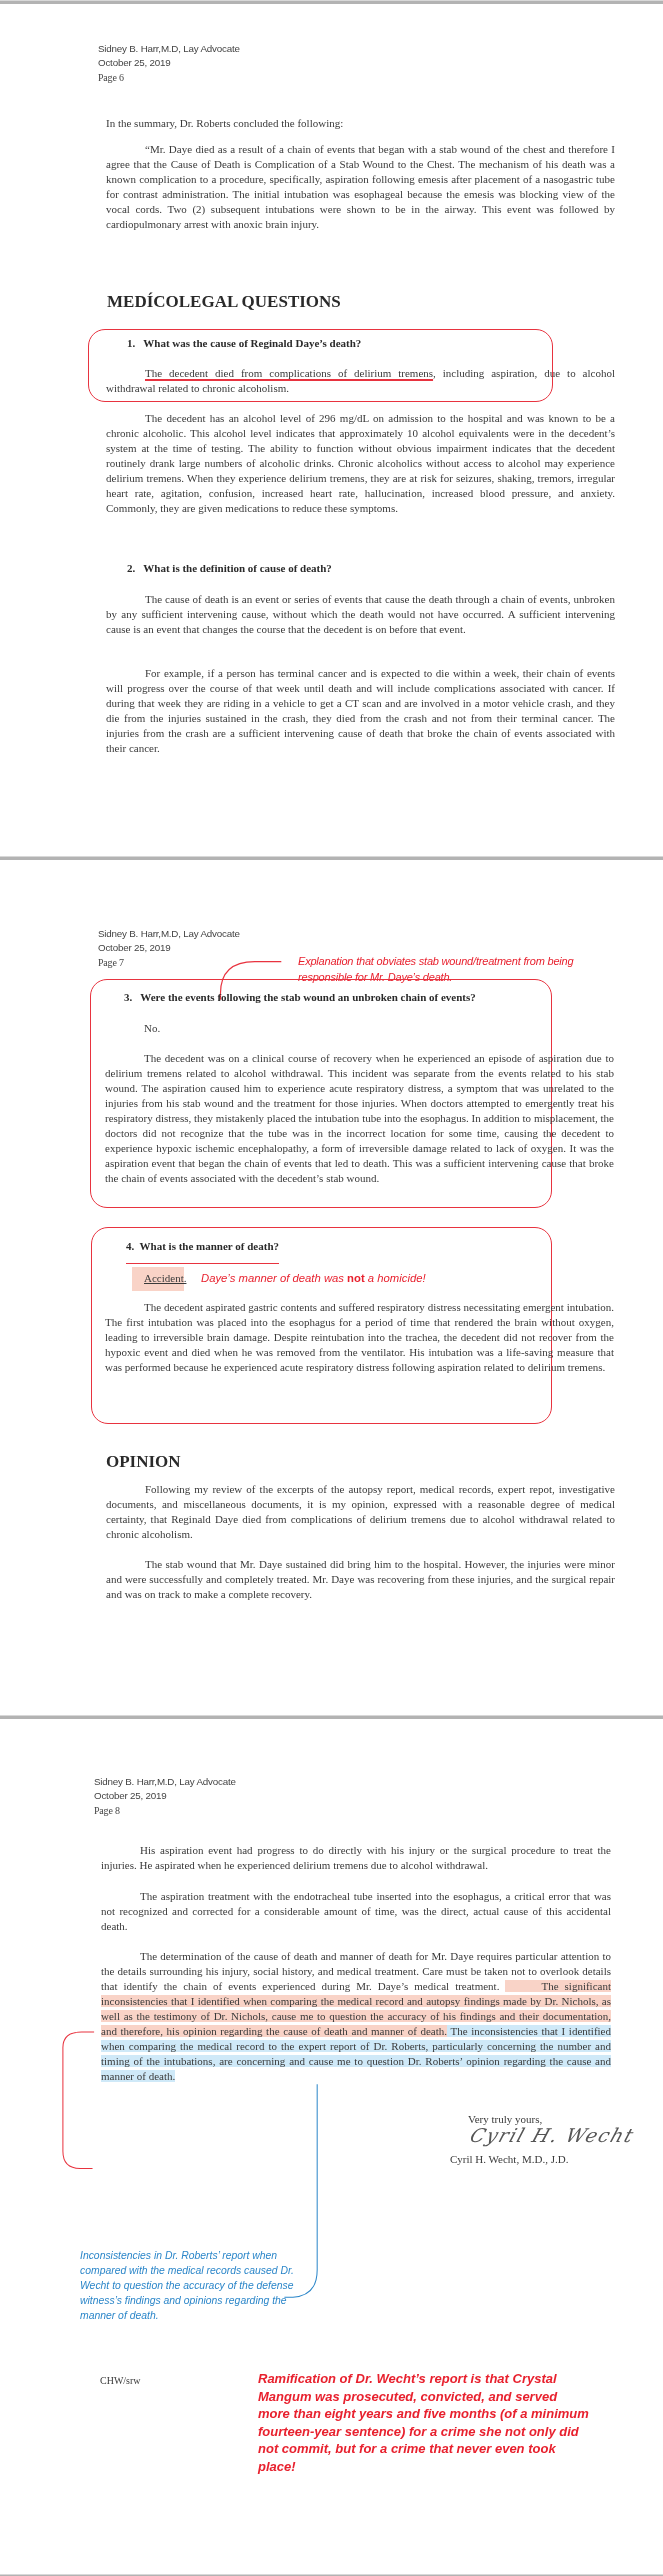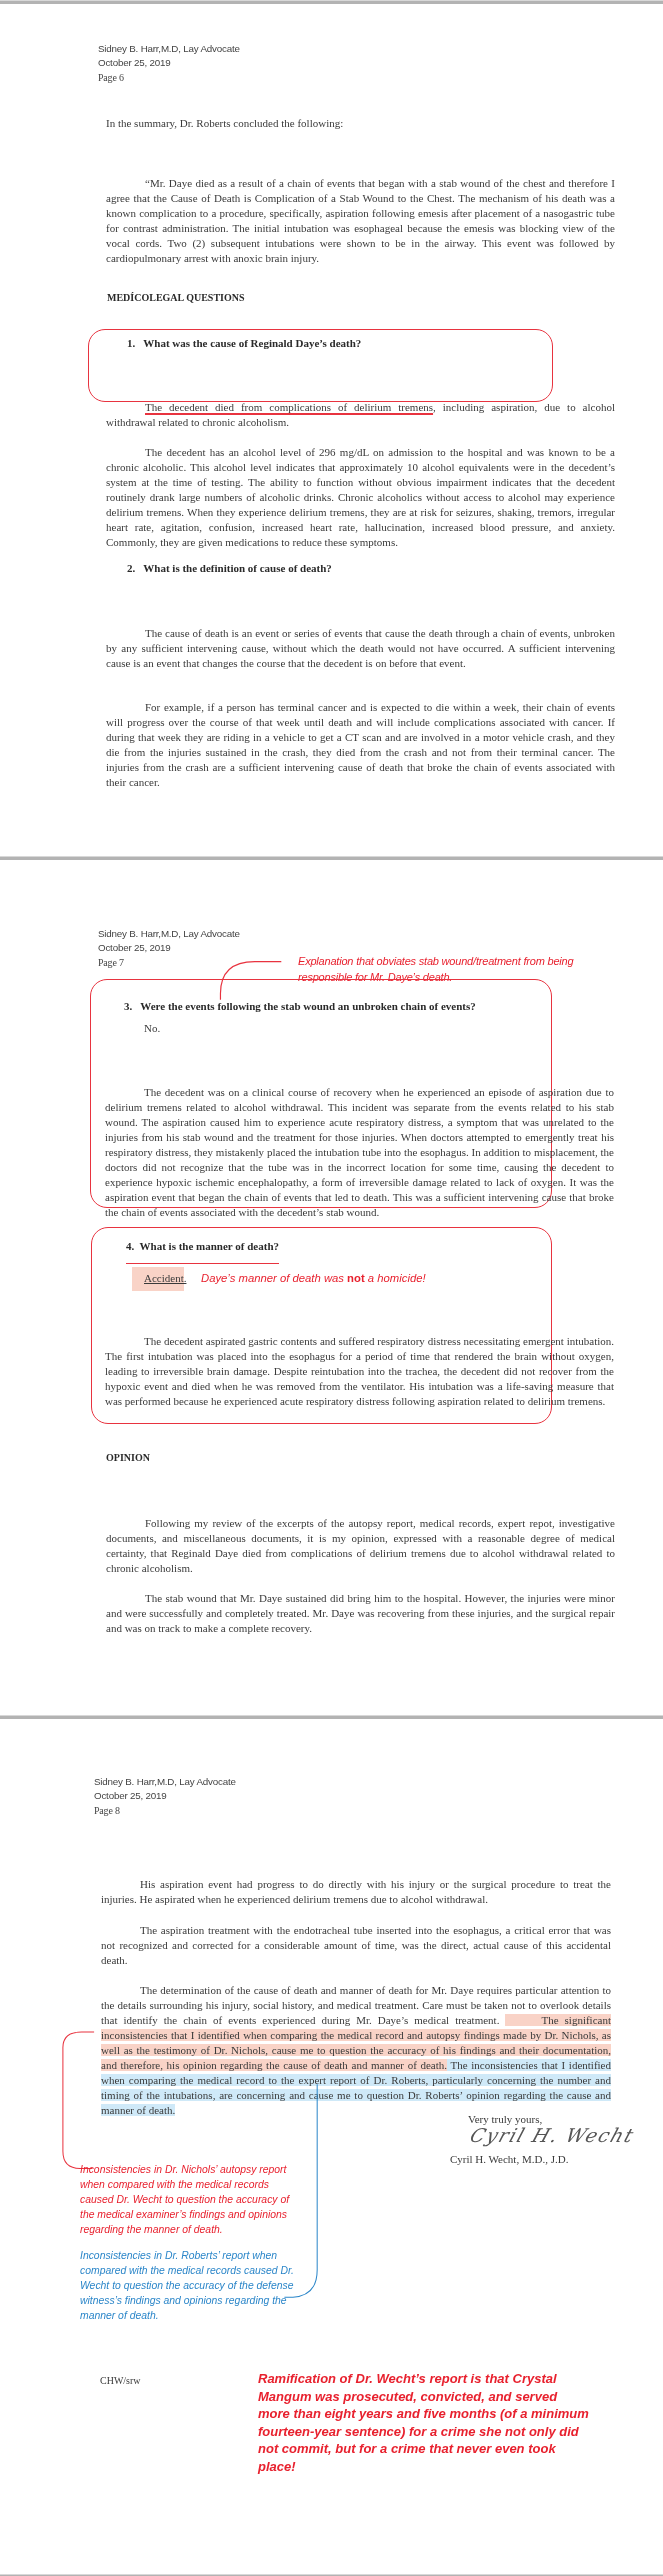--- a/index.html
+++ b/index.html
@@ -2,23 +2,23 @@
 <html style="font-size:12.5px"><head>
 <meta charset="utf-8">
 <style>
   * { box-sizing: border-box; margin: 0; padding: 0; }
   html, body { width: 664px; background: #ffffff; }
   body { position: relative; height: 2576px; overflow: hidden; font-family: "Liberation Serif", serif; color: #333; }
   .sep { position: absolute; left: 0; width: 664px; height: 3.9px; background: #b3b3b3; border-top: 0.8px solid #d8d8d8; }
   .page { position: absolute; left: 0; width: 664px; }
   .hdr { position: absolute; left: 98px; font-family: "Liberation Sans", sans-serif; font-size: 9.8px; line-height: 14.4px; color: #444; letter-spacing: -0.2px; }
   .p { position: absolute; left: 106px; width: 509px; font-size: 11px; line-height: 15px; text-align: justify; color: #3a3a3a; }
-  .ind { text-indent: 39px; margin-top: 34px; }
+  .ind { text-indent: 39px; }
   .q { position: absolute; left: 127px; font-size: 11px; font-weight: bold; color: #2a2a2a; }
-  .sec { position: absolute; left: 106px; font-size: 10px; font-weight: bold; color: #2a2a2a; }
+  .sec { position: absolute; left: 106px; font-size: 17px; font-weight: bold; color: #2a2a2a; }
   .box { position: absolute; border: 1.6px solid #e8333f; border-radius: 17px; }
   .redtxt { color: #e8212e; font-family: "Liberation Sans", sans-serif; font-style: italic; }
   .bluetxt { color: #2b86c9; font-family: "Liberation Sans", sans-serif; font-style: italic; }
   .ul-red { text-decoration: underline; text-decoration-color: #e8333f; text-decoration-thickness: 1.6px; text-underline-offset: 2.3px; }
   .hl-red { background: #f9d3c7; padding-left: 36px; }
   .hl-blue { background: #cfe9f8; }
   svg.conn { position: absolute; left: 0; top: 0; overflow: visible; }
 </style>
 </head>
 <body>
@@ -65,21 +65,21 @@
     <div style="font-family:'Liberation Serif',serif;font-size:10px;">Page 7</div>
   </div>
 
   <div class="redtxt" style="position:absolute;top:93px;left:298px;width:312px;font-size:11px;line-height:15.6px;letter-spacing:-0.2px;">Explanation that obviates stab wound/treatment from being responsible for Mr. Daye’s death.</div>
 
   <svg class="conn" width="664" height="156" viewBox="0 0 850 200">
     <path d="M 360 129 L 326 129 Q 282 129 282 170 L 282 178" fill="none" stroke="#e8333f" stroke-width="1.5"></path>
   </svg>
 
   <div class="box" style="top:118px;left:90px;width:462px;height:229px;"></div>
-  <div class="q" style="top:139px;left:124px;font-family:Liberation Serif, serif;">
+  <div class="q" style="top:130px;left:124px;font-family:Liberation Serif, serif;">
     <span>3.</span>&nbsp;&nbsp;
     <span>Were the events following the stab wound an unbroken chain of events?</span>
   </div>
   <div class="p" style="top:160px;left:144px;width:auto;">No.</div>
   <div class="p ind" style="top:190px;left:105px;width:509px;">The decedent was on a clinical course of recovery when he experienced an episode of aspiration due to delirium tremens related to alcohol withdrawal. This incident was separate from the events related to his stab wound.  The aspiration caused him to experience acute respiratory distress, a symptom that was unrelated to the injuries from his stab wound and the treatment for those injuries. When doctors attempted to emergently treat his respiratory distress, they mistakenly placed the intubation tube into the esophagus. In addition to misplacement, the doctors did not recognize that the tube was in the incorrect location for some time, causing the decedent to experience hypoxic ischemic encephalopathy, a form of irreversible damage related to lack of oxygen. It was the aspiration event that began the chain of events that led to death. This was a sufficient intervening cause that broke the chain of events associated with the decedent’s stab wound.</div>
 
   <div class="box" style="top:366px;left:91px;width:461px;height:197px;"></div>
   <div class="q" style="top:379px;left:126px;border-bottom:1.6px solid #e8333f;padding-bottom:11px;">
     <span>4.</span>&nbsp;
     <span>What is the manner of death?</span>
@@ -115,21 +115,20 @@
 
   <svg class="conn" width="664" height="624" viewBox="0 0 850 800">
     <path d="M 120 400 L 104 400 Q 80 400 80 420 L 80 553 Q 80 575 102 575 L 118 575" fill="none" stroke="#e8333f" stroke-width="1.3"></path>
     <path d="M 406 467 L 406 705 Q 406 738 375 740 L 364 740" fill="none" stroke="#2b86c9" stroke-width="1.3"></path>
   </svg>
 
   <div class="p" style="top:392px;left:468px;width:auto;">Very truly yours,</div>
   <div style="position:absolute;top:404px;left:471px;font-family:'DejaVu Serif',serif;font-style:italic;font-size:19px;color:#555;transform:skewX(-18deg);letter-spacing:1.6px;">Cyril H. Wecht</div>
   <div class="p" style="top:432px;left:450px;width:auto;">Cyril H. Wecht, M.D., J.D.</div>
 
-  <div class="redtxt" style="position:absolute;top:442px;left:80px;width:219px;font-size:10.4px;line-height:15px;">Inconsistencies in Dr. Nichols’ autopsy report when compared with the medical records caused Dr. Wecht to question the accuracy of the medical examiner’s findings and opinions regarding the manner of death.</div>
   <div class="bluetxt" style="position:absolute;top:528px;left:80px;width:222px;font-size:10.4px;line-height:15px;">Inconsistencies in Dr. Roberts’ report when compared with the medical records caused Dr. Wecht to question the accuracy of the defense witness’s findings and opinions regarding the manner of death.</div>
 
   <div class="p" style="top:653px;left:100px;width:auto;font-size:10px;">CHW/srw</div>
   <div style="position:absolute;top:650px;left:258px;width:332px;color:#e8212e;font-family:'Liberation Sans',sans-serif;font-style:italic;font-weight:bold;font-size:13px;line-height:17.6px;">Ramification of Dr. Wecht’s report is that Crystal Mangum was prosecuted, convicted, and served more than eight years and five months (of a minimum fourteen-year sentence) for a crime she not only did not commit, but for a crime that never even took place!</div>
 </div>
 
 <div class="sep" style="top:2574px;height:2.3px;"></div>
 
 
 </body></html>

